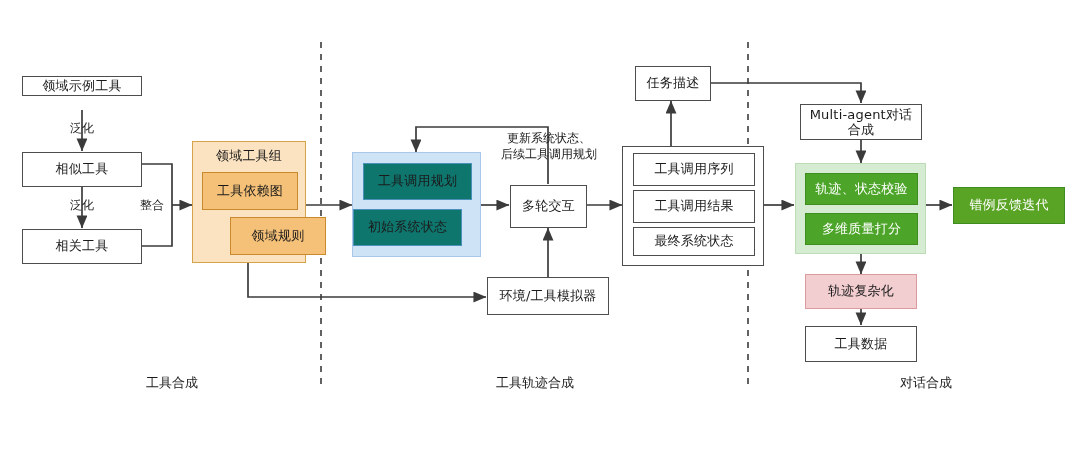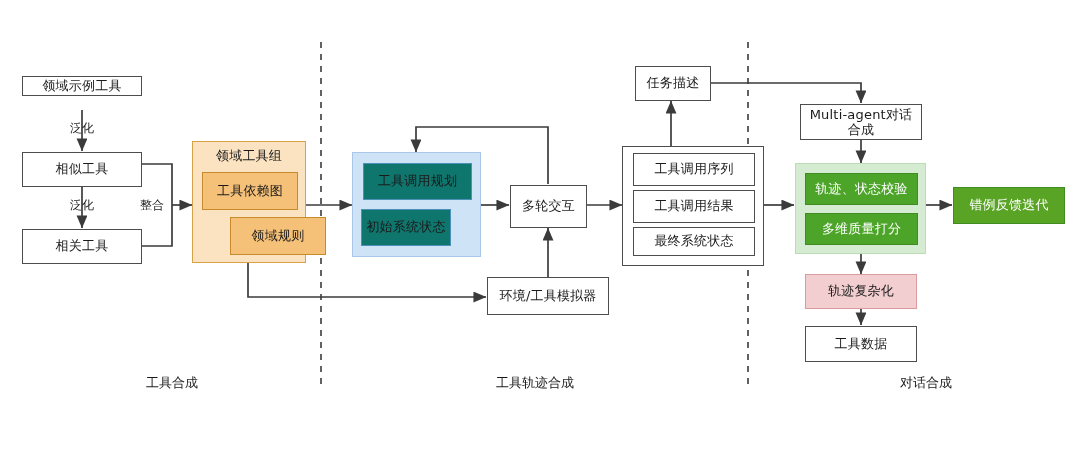--- a/index.html
+++ b/index.html
@@ -200,25 +200,29 @@
     </div>
     <div class="node inner-orange" style="left:9px; top:75px; width:96px; height:38px;margin-left:28px;">
       <span>领域规则</span>
     </div>
   </div>
 
   <div class="node grp-blue" style="left:352px; top:152px; width:129px; height:105px; display:block; position:absolute;">
     <div class="node inner-blue" style="left:10px; top:10px; width:109px; height:37px;">
       <span>工具调用规划</span>
     </div>
-    <div class="node inner-blue" style="left:8px; top:56px; width:90px; height:37px;">
+    <div class="node inner-blue" style="left:0; top:56px; width:109px; height:37px;">
       <span>初始系统状态</span>
     </div>
   </div>
 
+  <div class="edge-label" style="left:481px; top:131px; width:136px;">
+    <span>更新系统状态、</span><br>
+    <span>后续工具调用规划</span>
+  </div>
 
   <div class="node plain" style="left:510px; top:185px; width:77px; height:43px;">
     <span>多轮交互</span>
   </div>
 
   <div class="node plain" style="left:487px; top:277px; width:122px; height:38px;">
     <span>环境/工具模拟器</span>
   </div>
 
   <div class="node grp-plain" style="left:622px; top:146px; width:142px; height:120px; display:block; position:absolute;">

